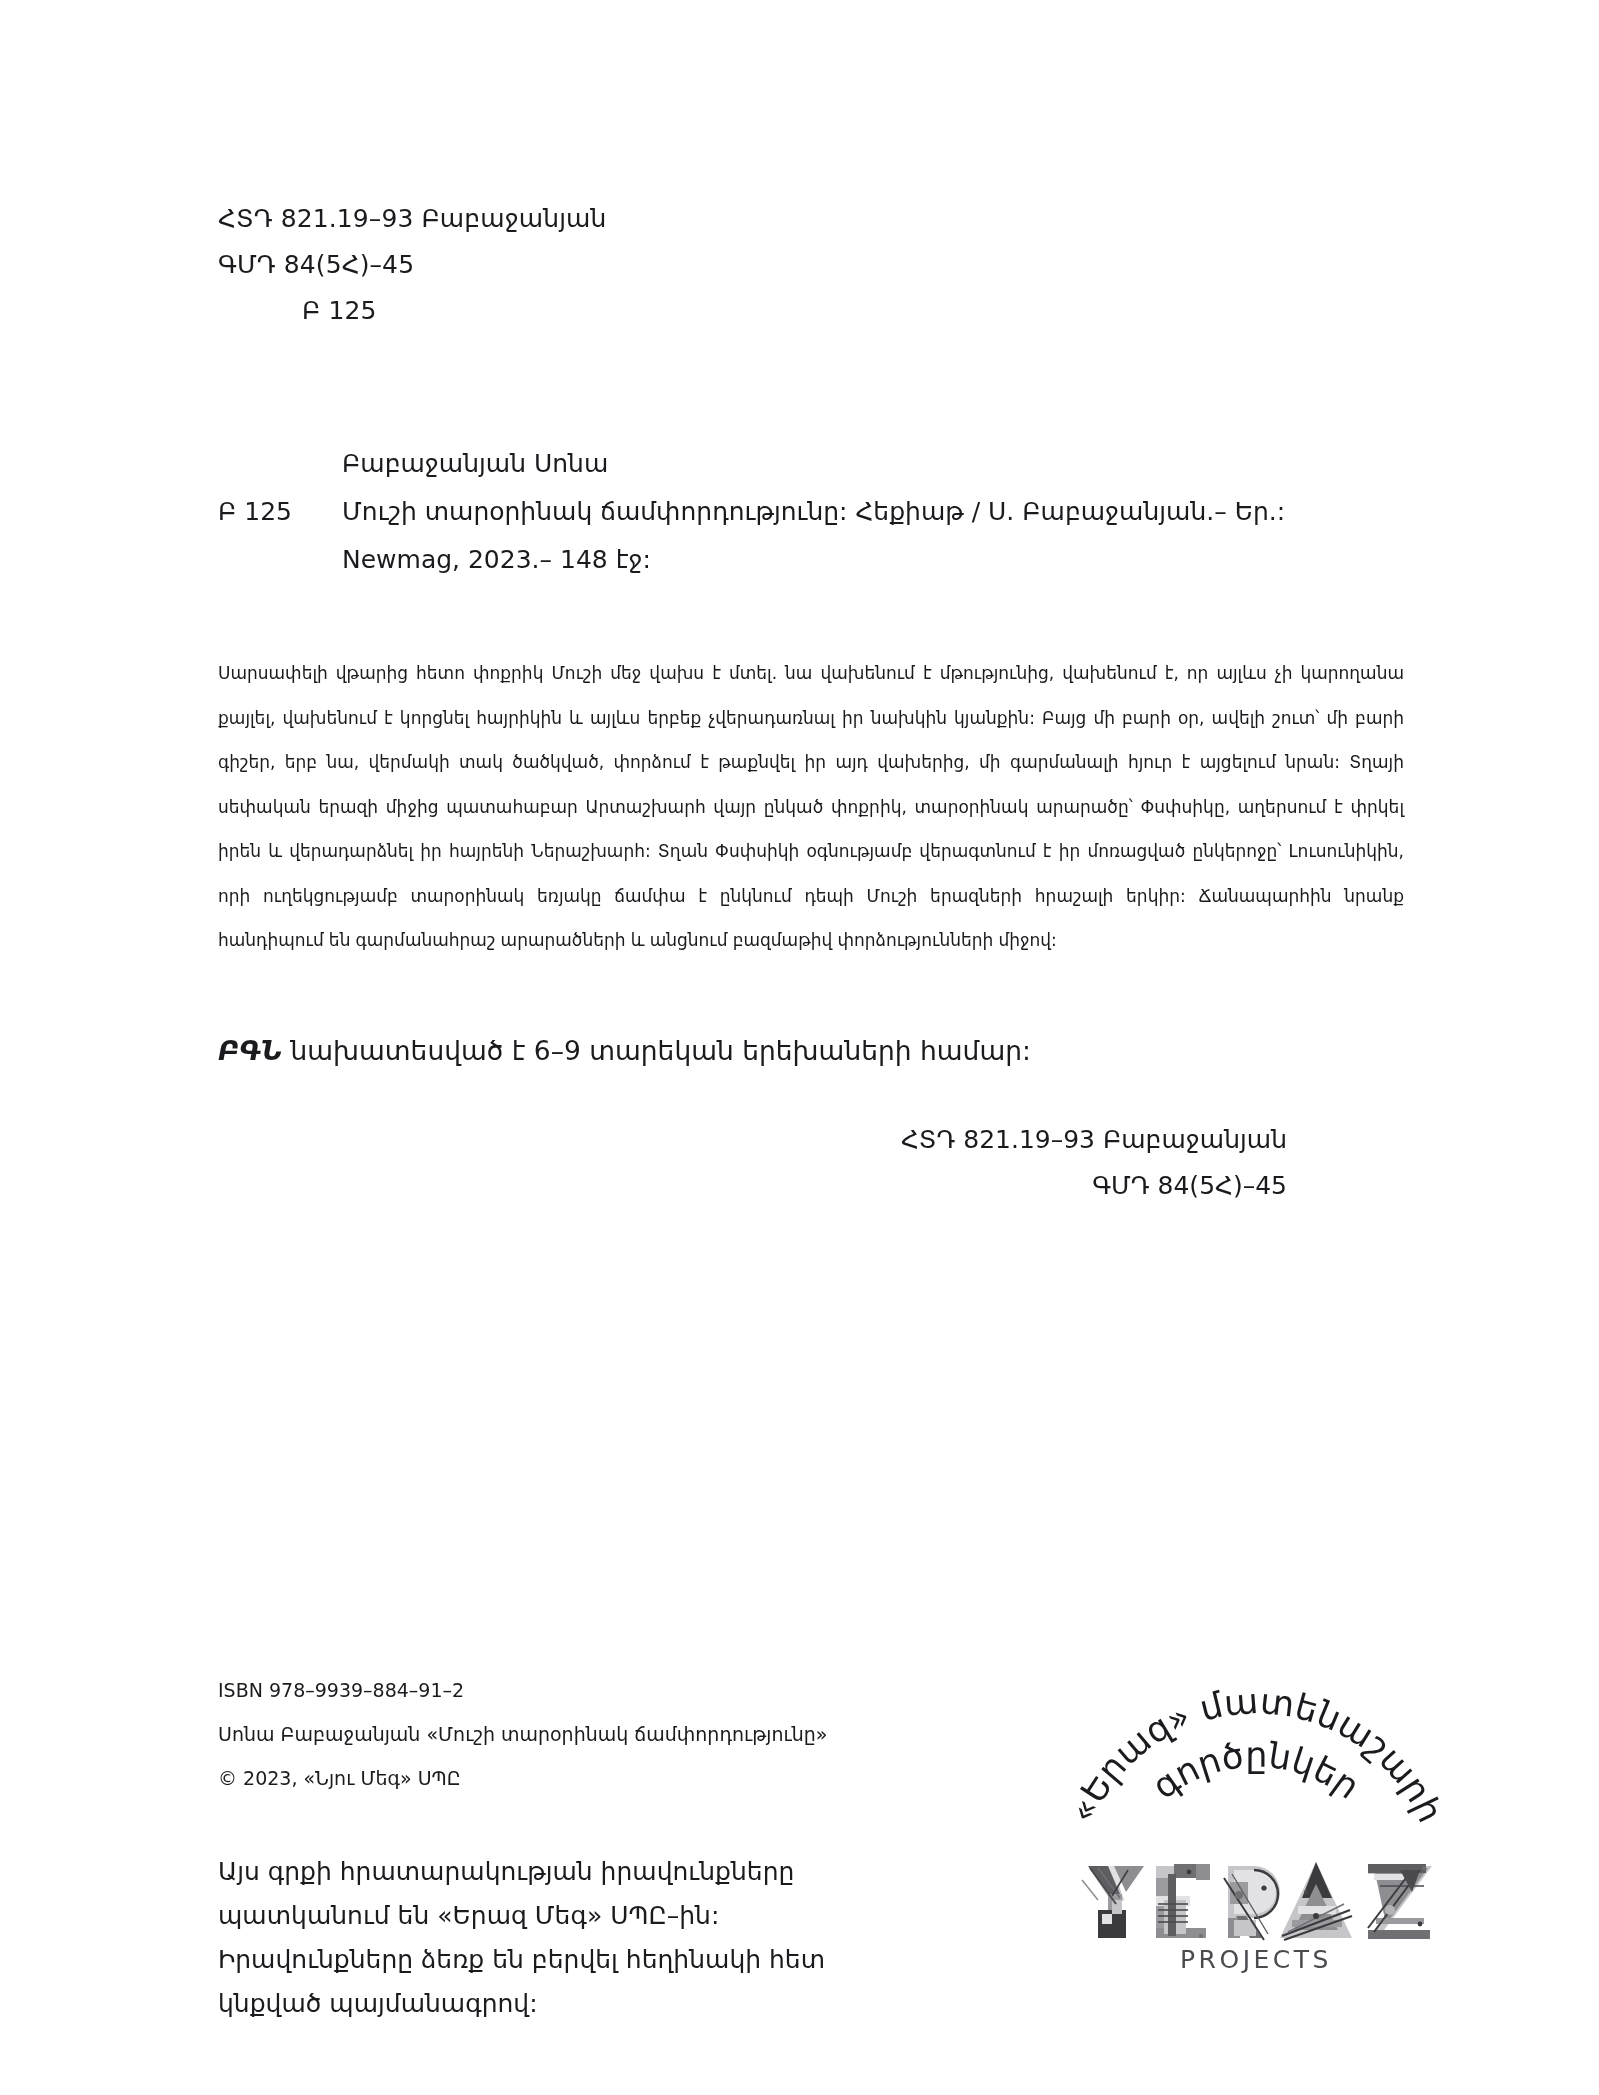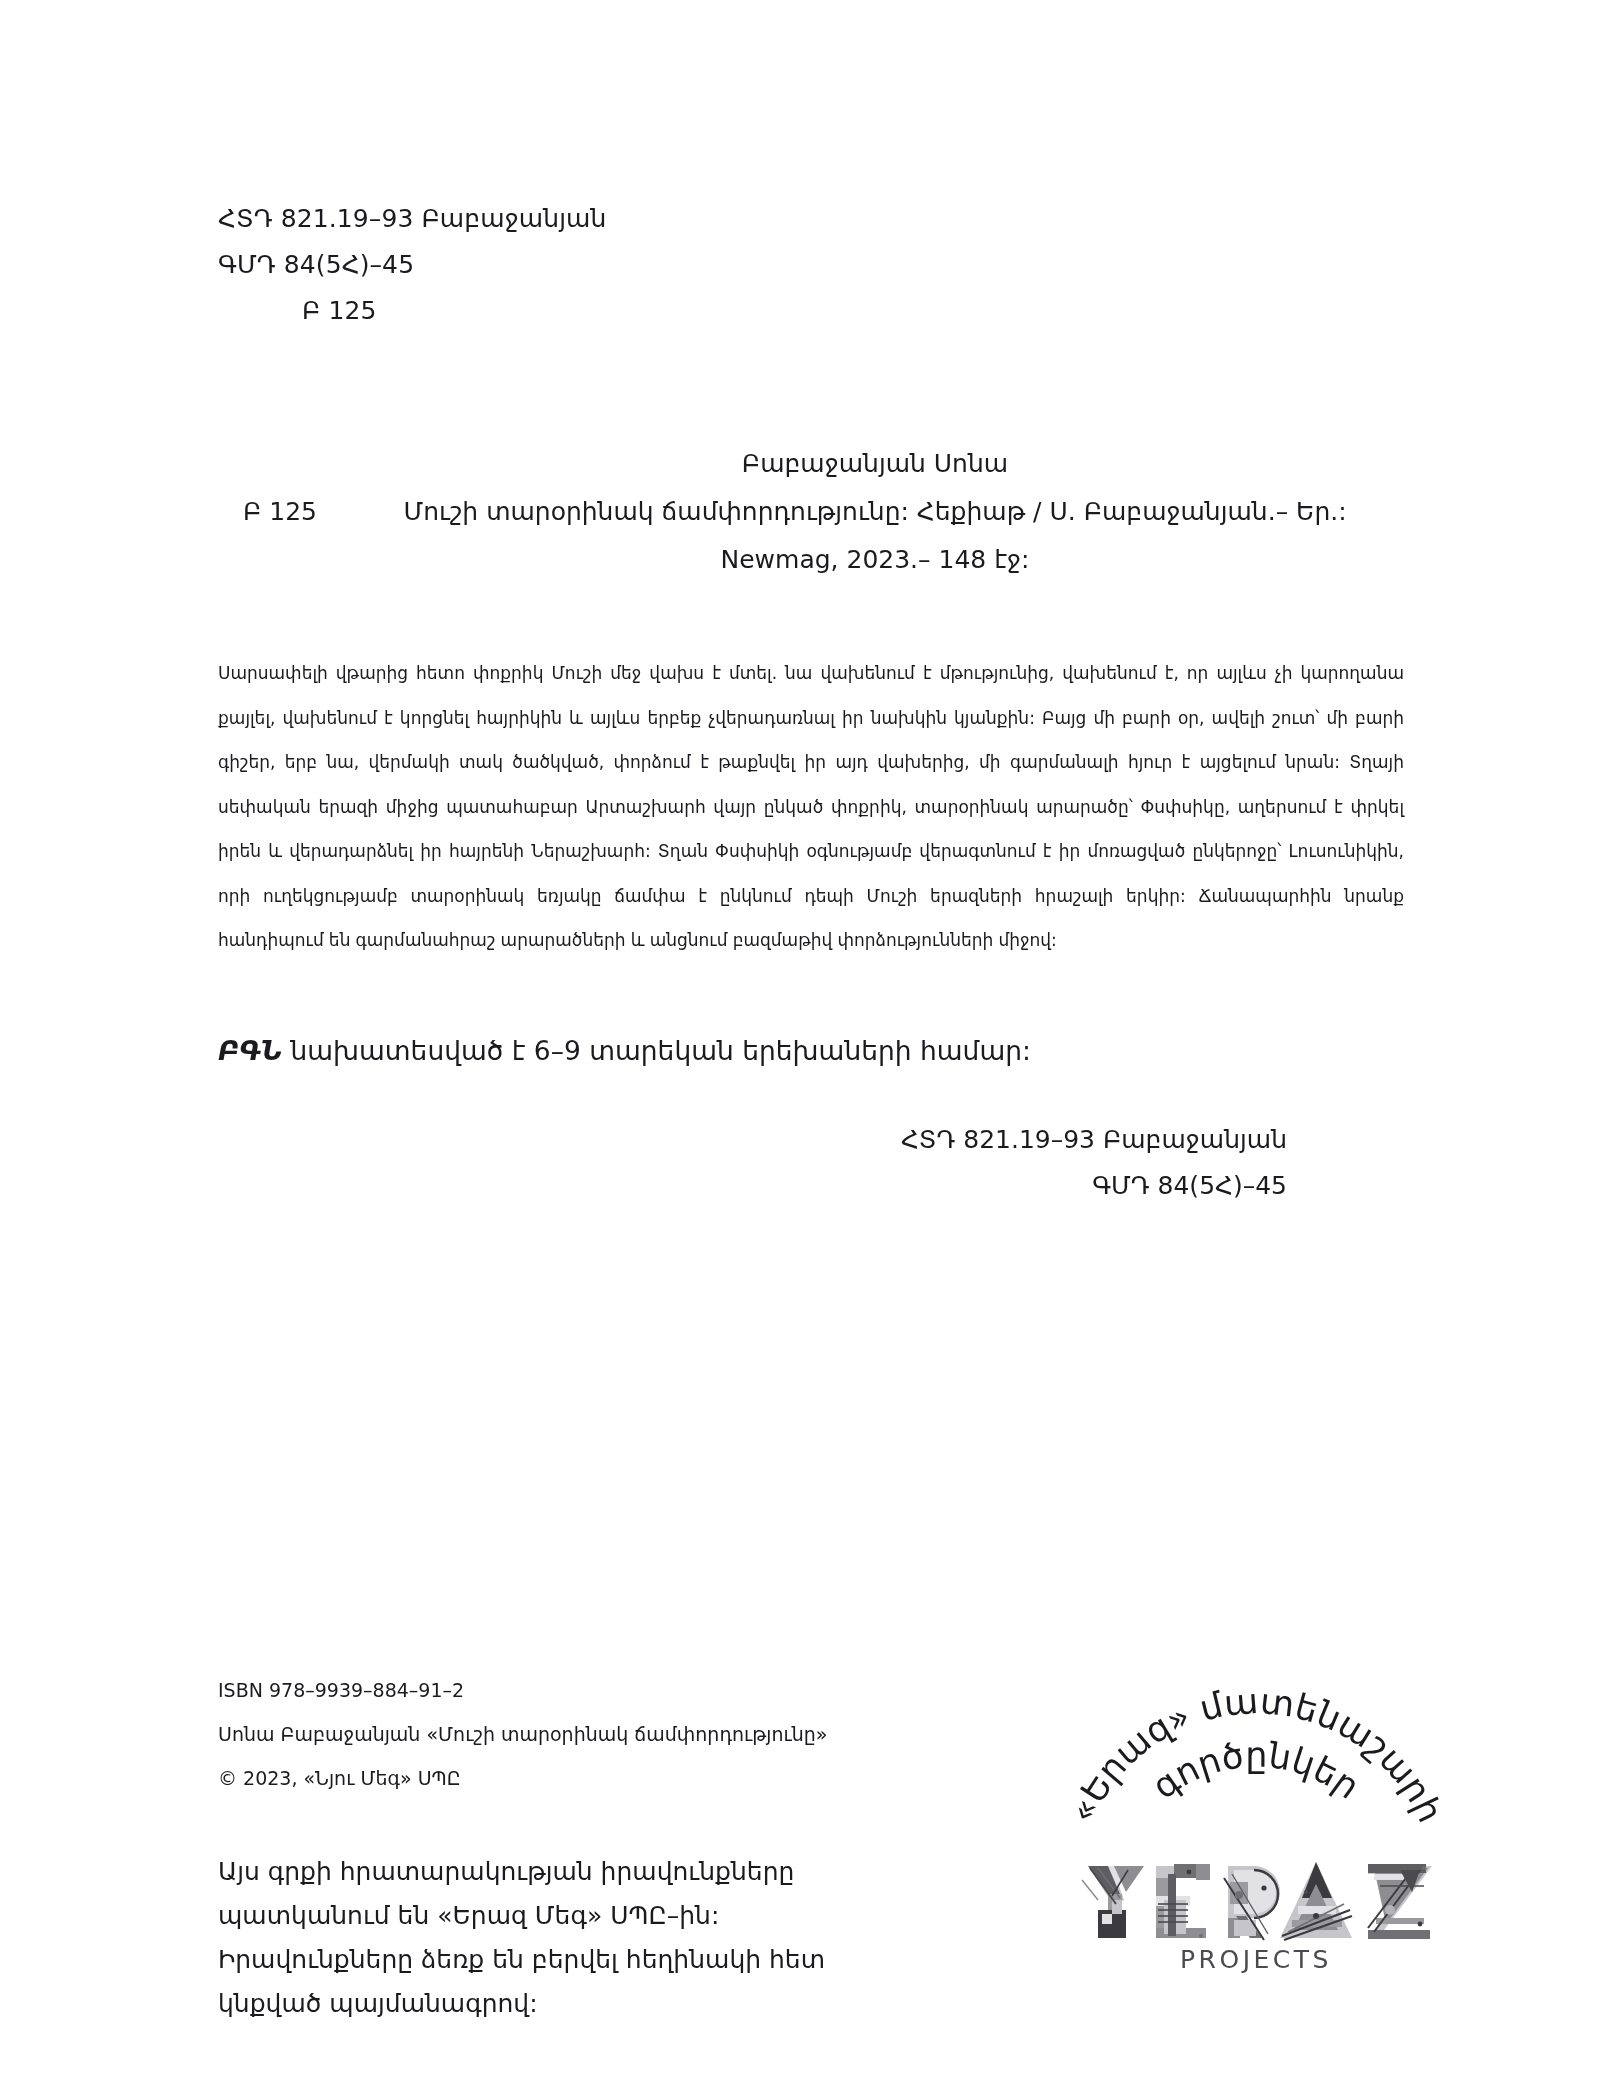--- a/index.html
+++ b/index.html
@@ -36,21 +36,20 @@
   .udc-line.indented { padding-left: 84px; }
 
   
   .biblio {
     position: absolute;
     left: 218px;
     top: 440px;
     width: 1190px;
     font-size: 25px;
     line-height: 48px;
-    text-align: center;
   }
   .biblio-row {
     display: flex;
     align-items: flex-start;
   }
   .biblio-code {
     flex: 0 0 124px;
     white-space: nowrap;
   }
   .biblio-body {

